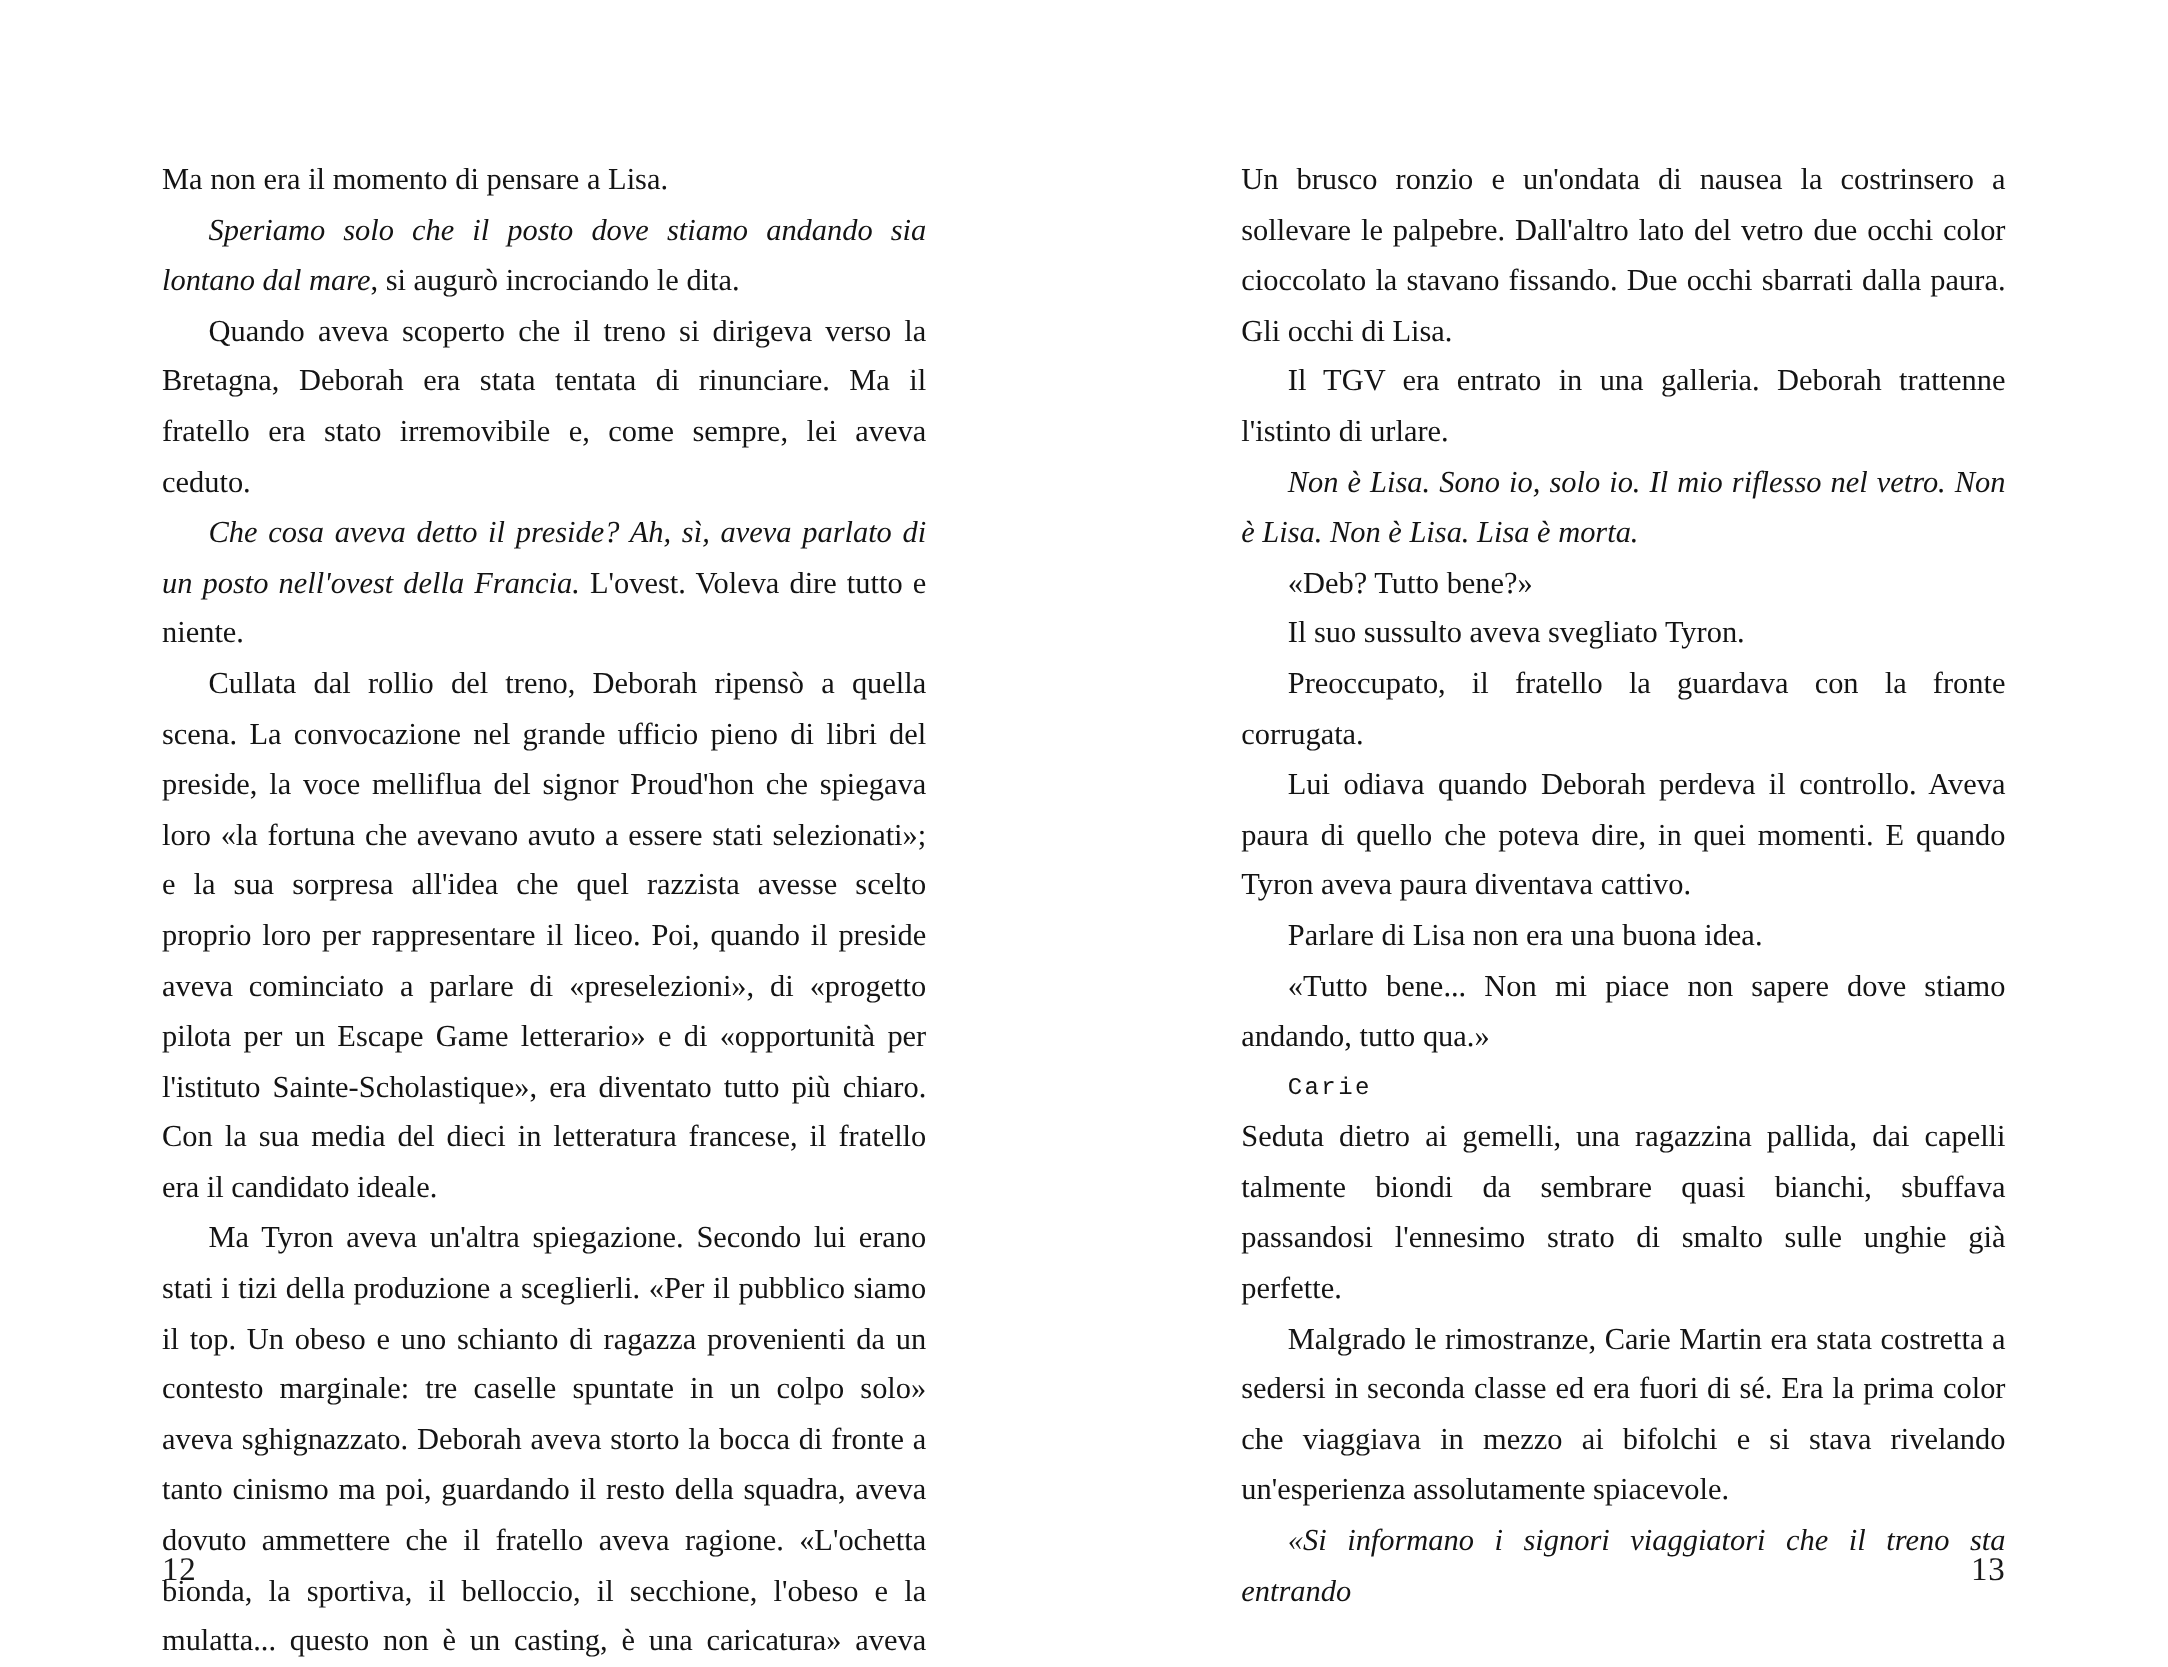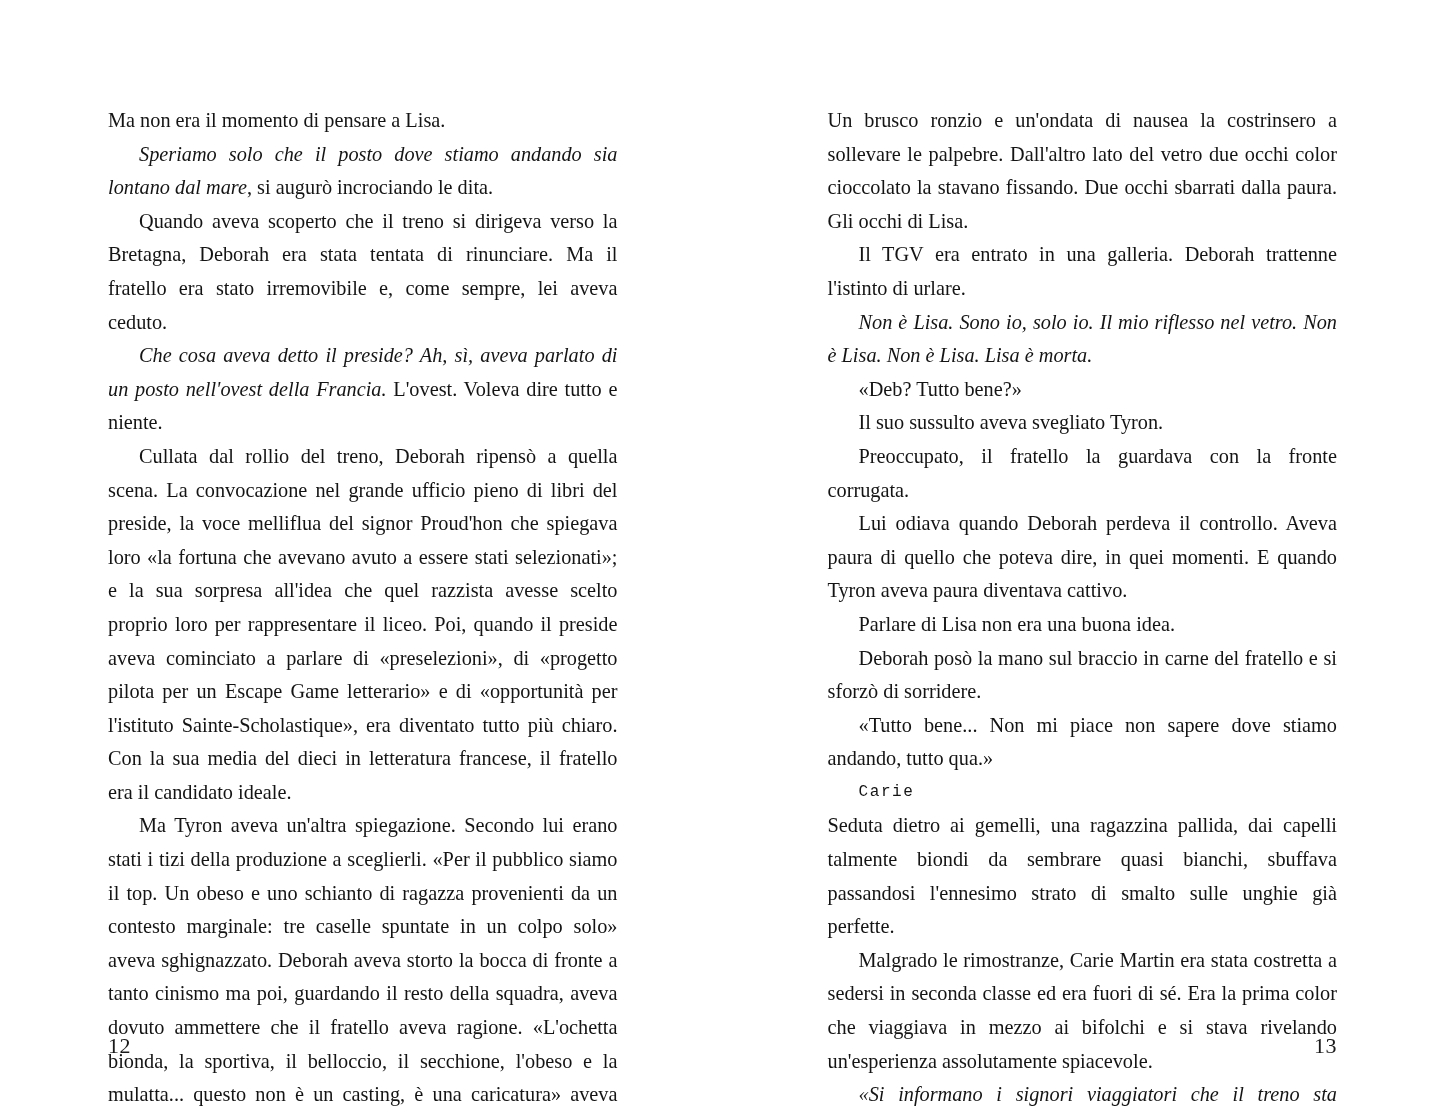--- a/index.html
+++ b/index.html
@@ -105,21 +105,20 @@
   <div class="page page-right">
     <div class="textblock">
       <p class="noindent">Un brusco ronzio e un'ondata di nausea la costrinsero a sollevare le palpebre. Dall'altro lato del vetro due occhi color cioccolato la stavano fissando. Due occhi sbarrati dalla paura. Gli occhi di Lisa.</p>
       <p>Il TGV era entrato in una galleria. Deborah trattenne l'istinto di urlare.</p>
       <p class="ital">Non è Lisa. Sono io, solo io. Il mio riflesso nel vetro. Non è Lisa. Non è Lisa. Lisa è morta.</p>
       <p>«Deb? Tutto bene?»</p>
       <p>Il suo sussulto aveva svegliato Tyron.</p>
       <p>Preoccupato, il fratello la guardava con la fronte corrugata.</p>
       <p>Lui odiava quando Deborah perdeva il controllo. Aveva paura di quello che poteva dire, in quei momenti. E quando Tyron aveva paura diventava cattivo.</p>
       <p>Parlare di Lisa non era una buona idea.</p>
-      <p>Deborah posò la mano sul braccio in carne del fratello e si sforzò di sorridere.</p>
       <p>«Tutto bene... Non mi piace non sapere dove stiamo andando, tutto qua.»</p>
 
       <p class="section-heading">Carie</p>
 
       <p class="noindent">Seduta dietro ai gemelli, una ragazzina pallida, dai capelli talmente biondi da sembrare quasi bianchi, sbuffava passandosi l'ennesimo strato di smalto sulle unghie già perfette.</p>
       <p>Malgrado le rimostranze, Carie Martin era stata costretta a sedersi in seconda classe ed era fuori di sé. Era la prima color che viaggiava in mezzo ai bifolchi e si stava rivelando un'esperienza assolutamente spiacevole.</p>
       <p class="ital">«Si informano i signori viaggiatori che il treno sta entrando</p>
     </div>
     <div class="folio folio-right">13</div>
   </div>

